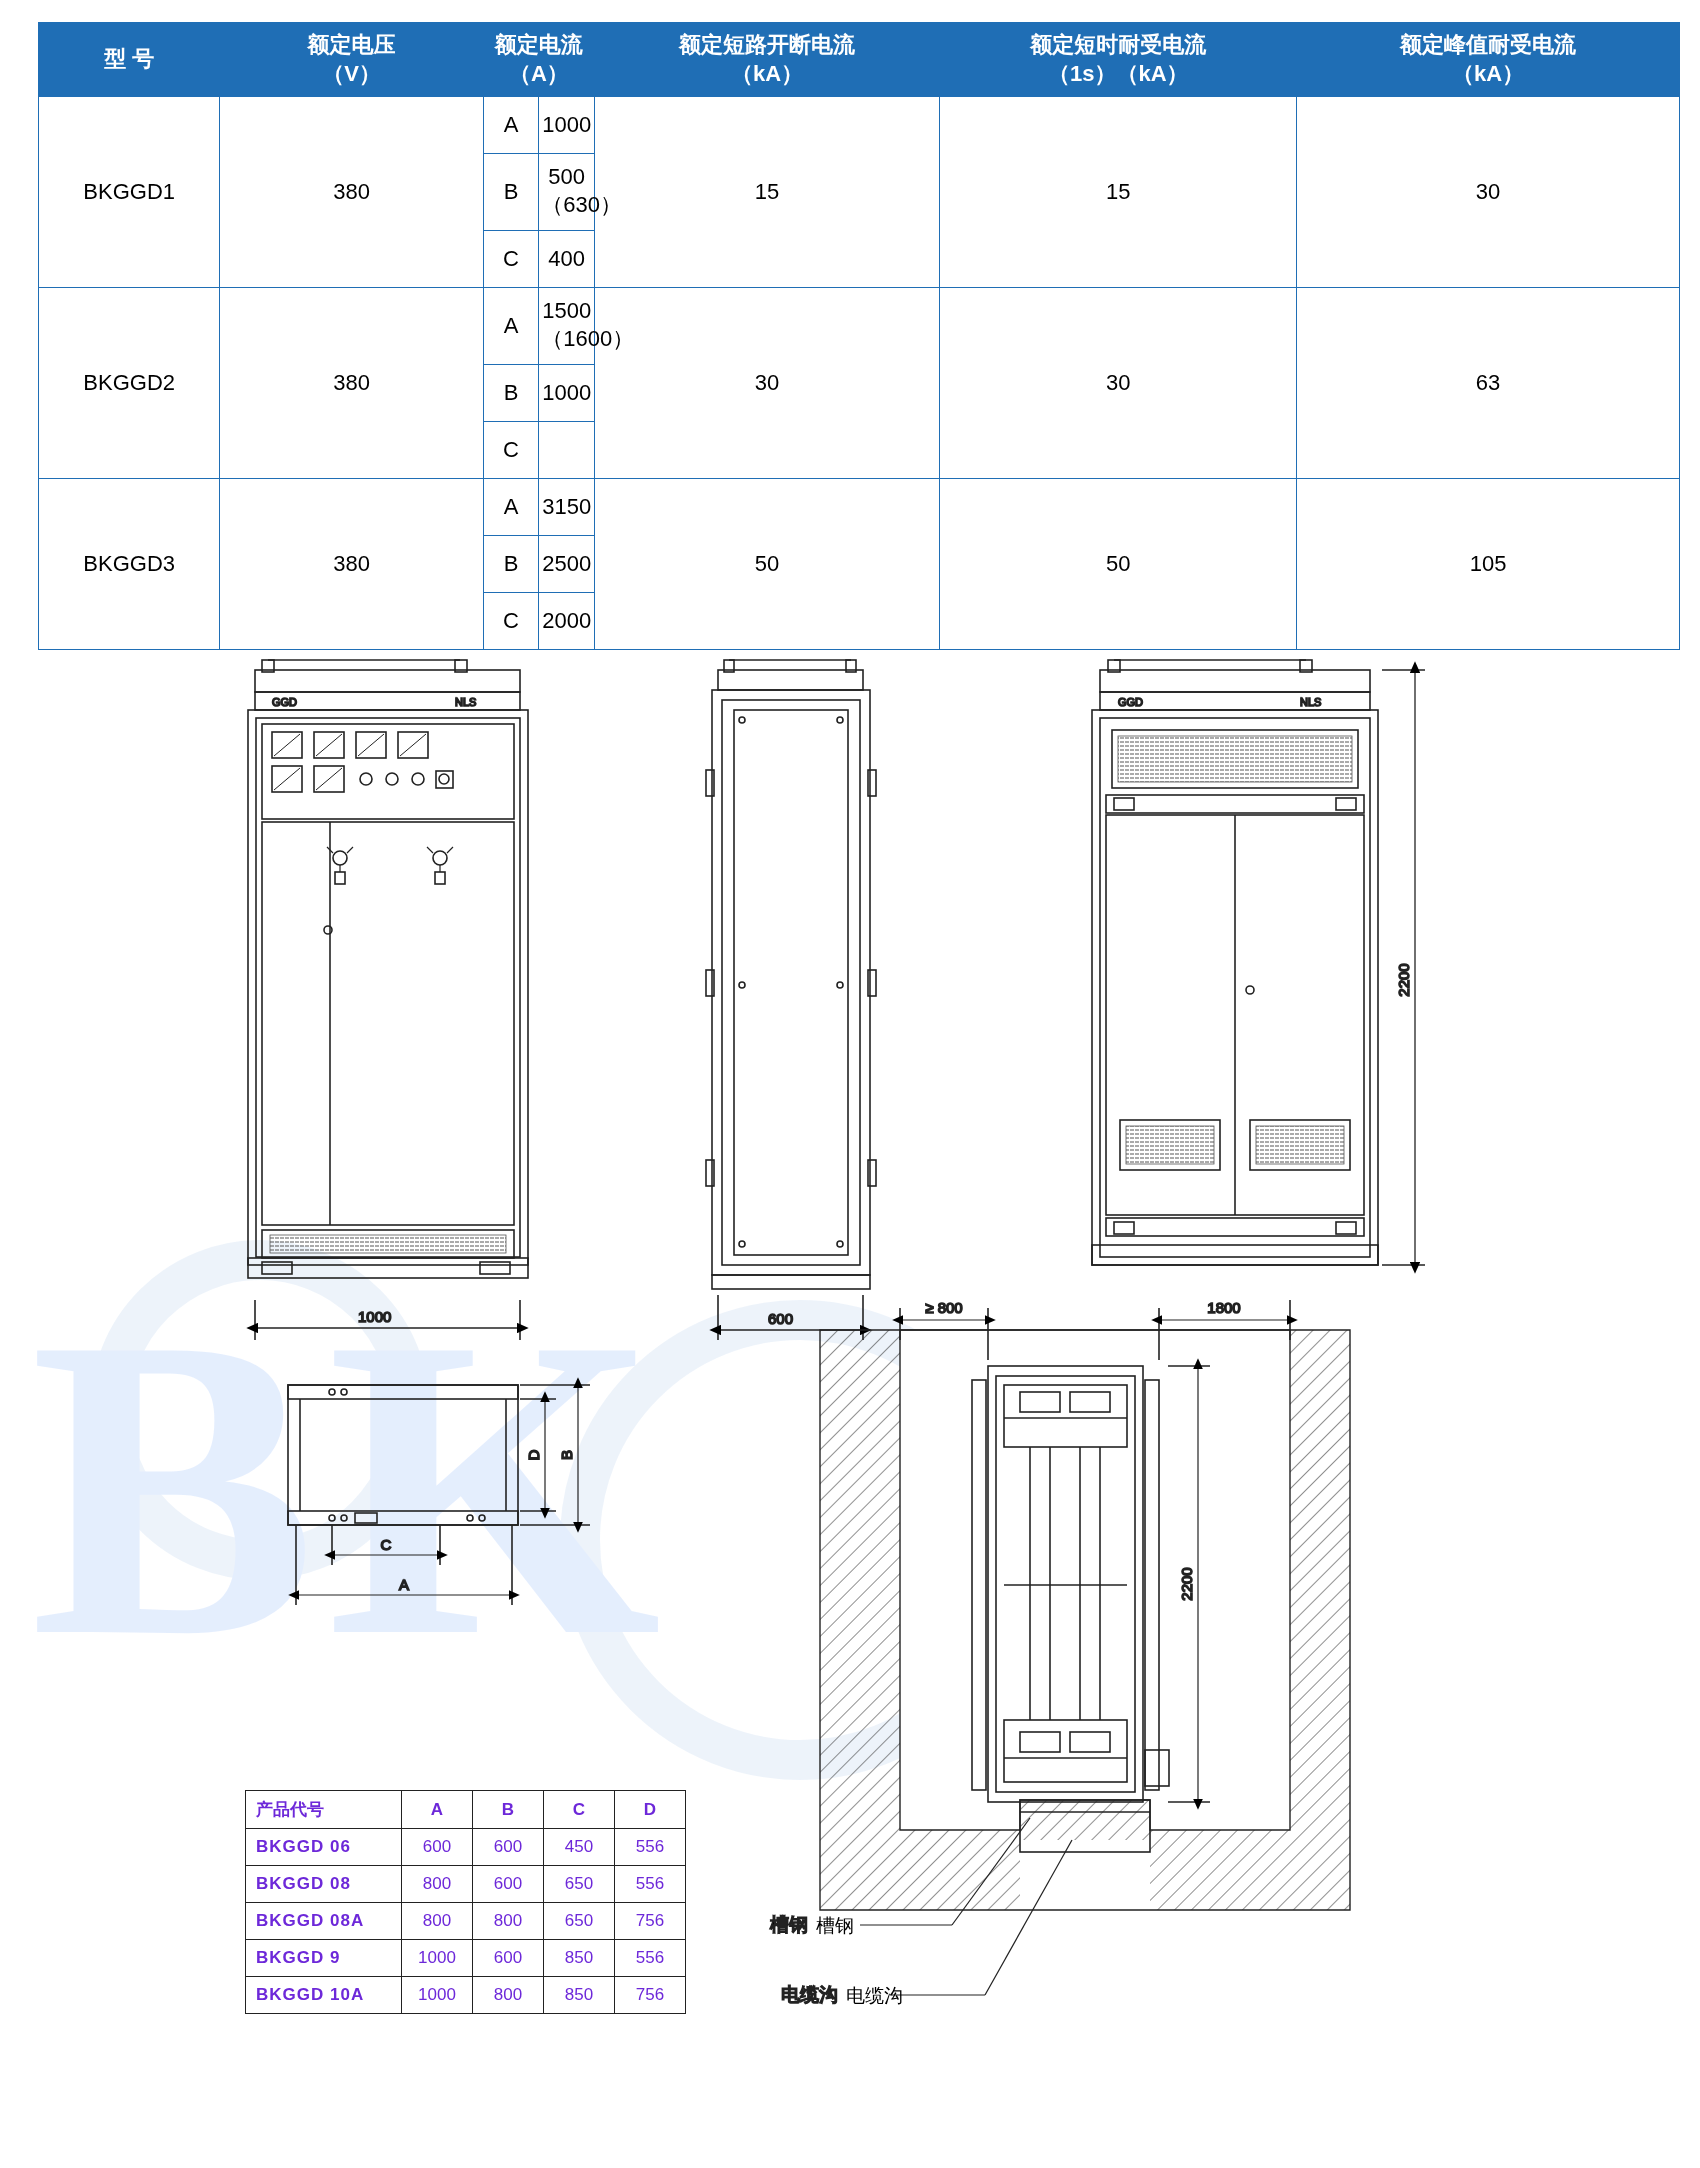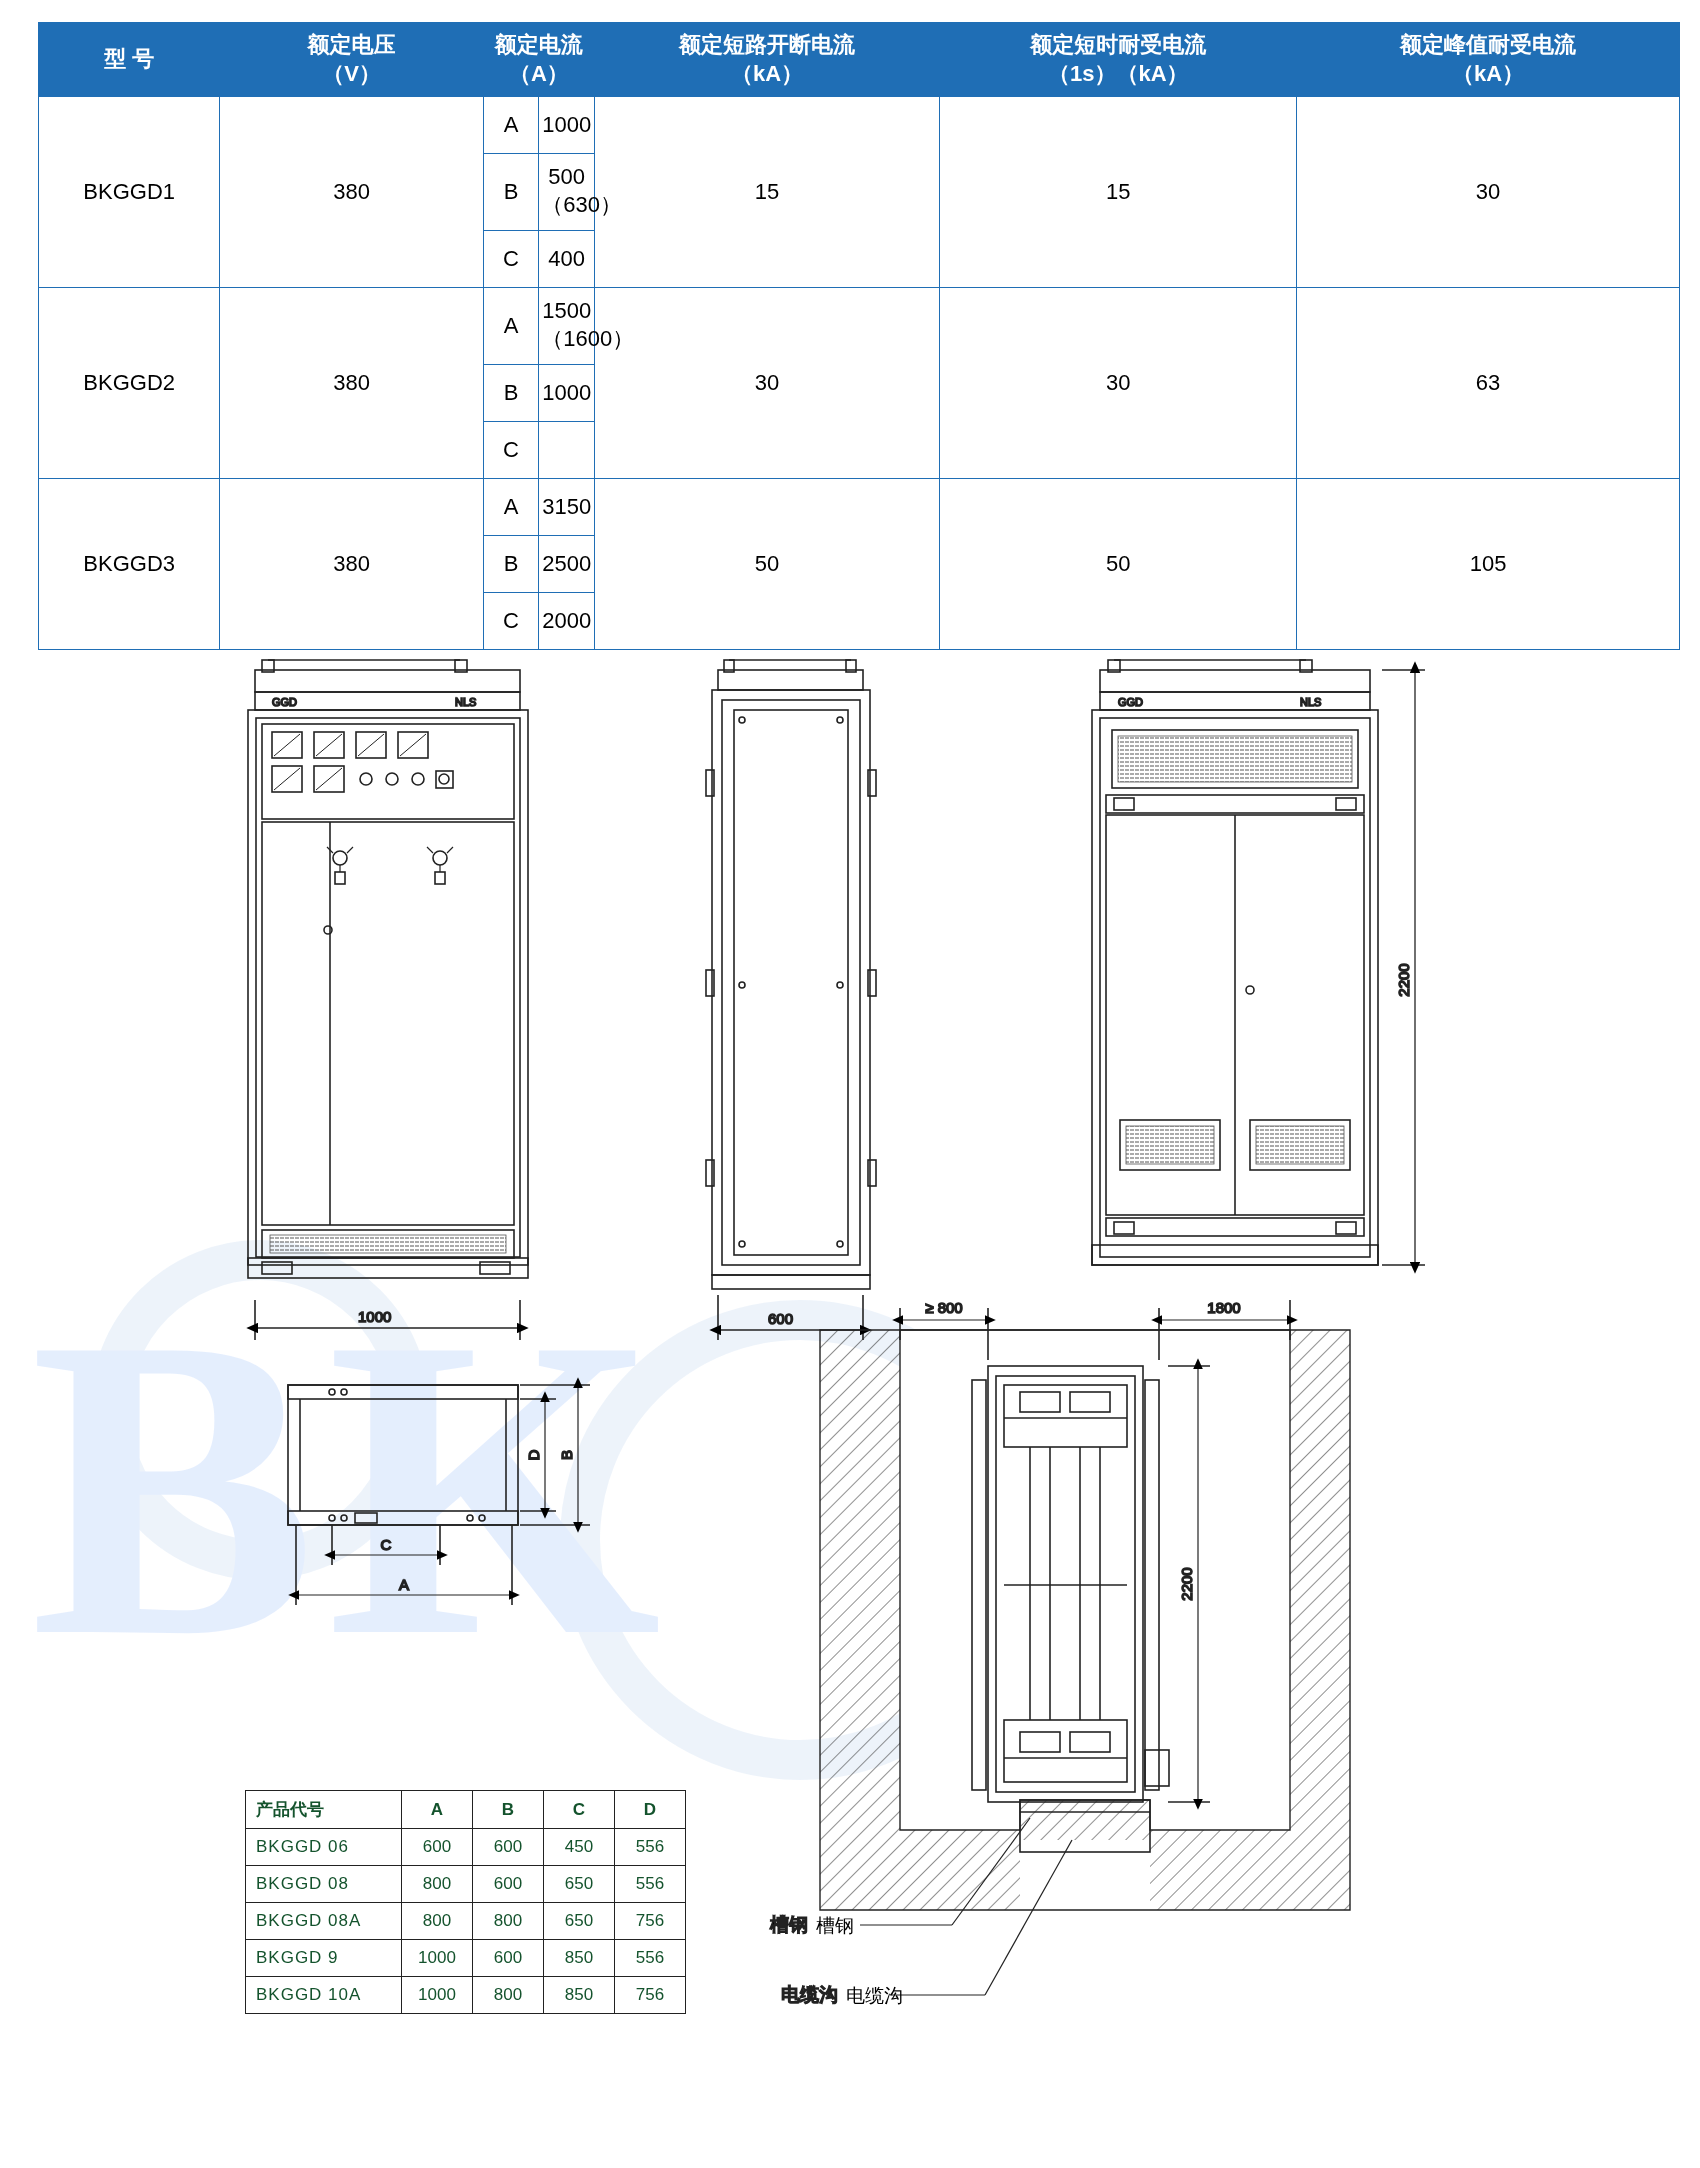--- a/index.html
+++ b/index.html
@@ -93,25 +93,25 @@
   table.dim {
     border-collapse:collapse;
     width:100%;
     table-layout:fixed;
   }
   table.dim th, table.dim td {
     border:1px solid #222;
     font-size:17px;
     text-align:center;
     padding:7px 0;
-    color:#14532d;
+    color:#6d28d9;
     height:22px;
   }
   table.dim th { font-weight:bold; }
-  table.dim td.code { text-align:left; padding-left:10px; letter-spacing:1px;}
+  table.dim td.code { text-align:left; padding-left:10px; letter-spacing:1px;font-weight:bold;}
   table.dim th.code { text-align:left; padding-left:10px;}
   .dcol-code { width:145px; }
   .dcol-v { width:70px; }
 
   .label-text {
     font-size:19px;
     fill:#000;
     font-family:"Liberation Sans", sans-serif;
   }
   .dim-text {

